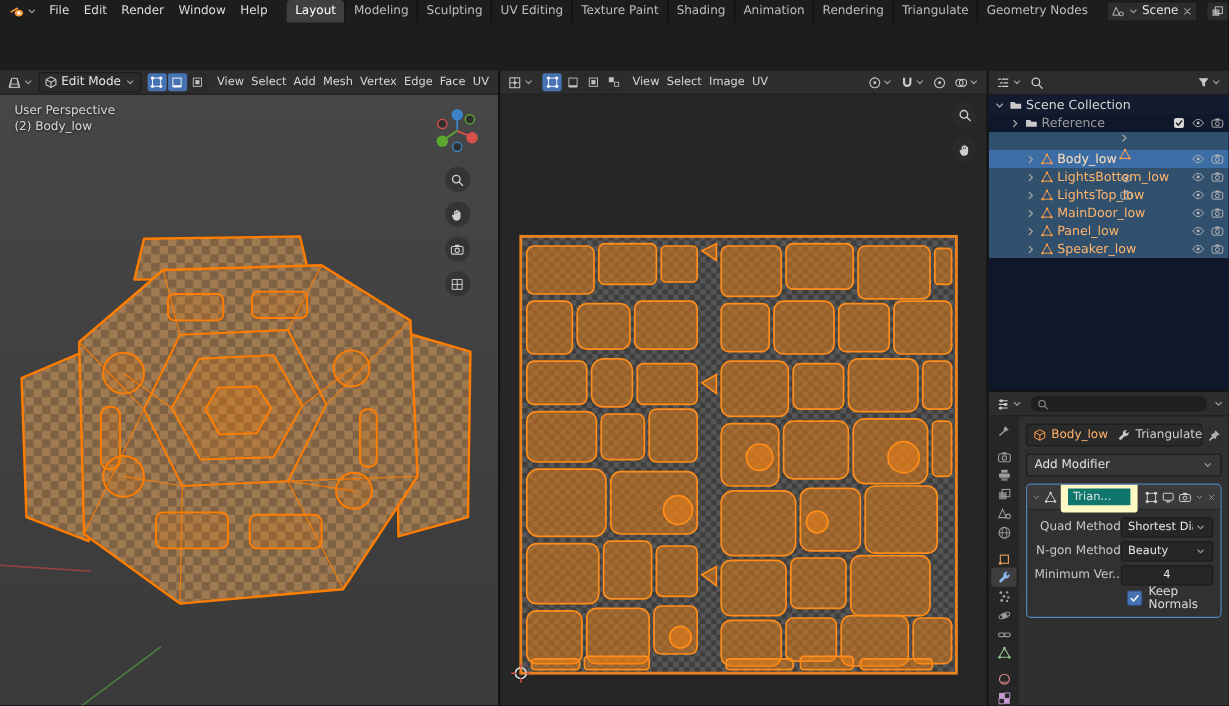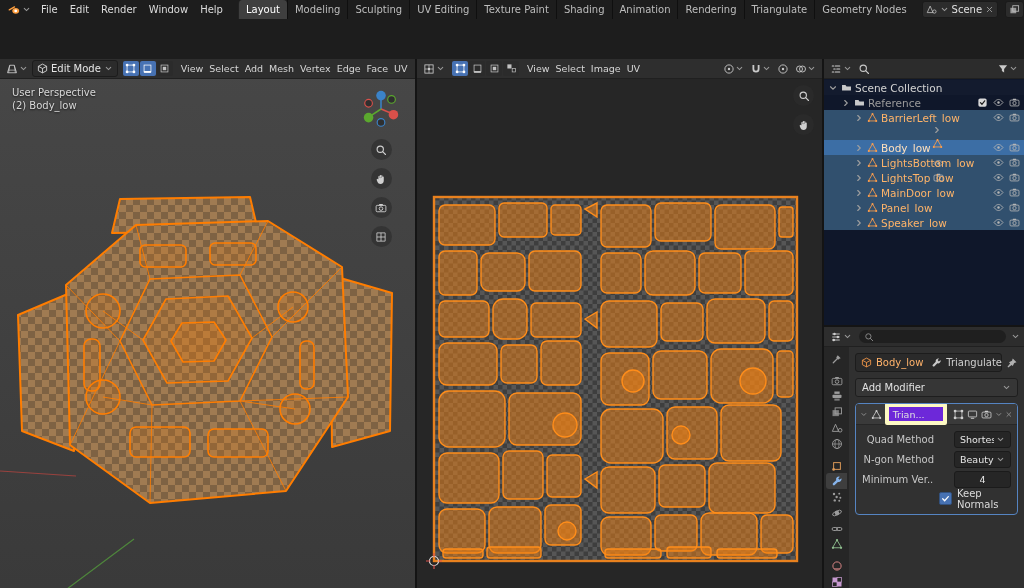--- a/index.html
+++ b/index.html
@@ -87,24 +87,24 @@
   .breadcrumb{display:flex;align-items:center;gap:4px;font-size:10px}
   .bc-box{flex:1;display:flex;align-items:center;gap:4px;background:#2a2a2a;border:1px solid #1c1c1c;border-radius:3px;height:17px;padding:0 5px;min-width:0}
   .bc-box .ic{width:11px;height:11px;color:#c9c9c9}
   .bc-box .obj{color:#ffb26a}
   .bc-sep{width:9px;height:9px;color:#8a8a8a}
   .pinic{width:12px;height:12px;color:#b0b0b0}
   .addmod{height:17px;background:#363636;border:1px solid #1e1e1e;border-radius:3px;display:flex;align-items:center;gap:4px;padding:0 6px;font-size:10px;color:#e2e2e2}
   .mod-panel{border:1px solid #5584c2;border-radius:4px;background:#313131;overflow:hidden}
   .mod-head{height:20px;background:#3a3a3a;display:flex;align-items:center;gap:3px;padding:0 4px;border-bottom:1px solid #272727}
   .mod-head .ic{width:11px;height:11px;color:#cfcfcf}
-  .mod-name{width:54px;height:14px;background:#6d28d9;border:4px solid #fef9c3;border-radius:2px;font-size:9.5px;display:flex;align-items:center;padding:0 4px;color:#e0e0e0;overflow:hidden;white-space:nowrap}
+  .mod-name{width:54px;height:14px;background:#0f766e;border:6px solid #fef9c3;border-radius:2px;font-size:9.5px;display:flex;align-items:center;padding:0 4px;color:#e0e0e0;overflow:hidden;white-space:nowrap}
   .mt{color:#8fb0d8}
   .mod-body{padding:6px 6px 8px;display:flex;flex-direction:column;gap:4px;font-size:10px}
-  .frow{display:flex;align-items:center;gap:20px;height:16px}
+  .frow{display:flex;align-items:center;gap:0;height:16px}
   .flabel{width:72px;text-align:right;color:#c6c6c6;white-space:nowrap;overflow:hidden;flex:none}
   .fctl{flex:1;height:15px;background:#262626;border:1px solid #1b1b1b;border-radius:3px;display:flex;align-items:center;gap:2px;padding:0 5px;color:#e6e6e6;min-width:0}
   .fctl .val{flex:1;overflow:hidden;white-space:nowrap;font-size:9.5px}
   .fctl.num .val{text-align:center}
   .chkrow{display:flex;align-items:center;gap:5px;padding-left:77px;height:15px}
   .chk{width:11px;height:11px;background:#4772b3;border:1px solid #32517e;border-radius:2px;display:flex;align-items:center;justify-content:center;flex:none}
   .chk svg{width:9px;height:9px;color:#fff}
   .chklbl{font-size:10px;color:#dcdcdc}
 </style>
 </head>
@@ -678,36 +678,20 @@
             <svg class="ic rt" data-name="checkbox-icon">
               <use href="#i-checkbox"></use>
             </svg>
             <svg class="ic rt" data-name="eye-icon">
               <use href="#i-eye"></use>
             </svg>
             <svg class="ic rt" data-name="camera-icon">
               <use href="#i-cam"></use>
             </svg>
           </div>
-          <div class="ol-row sel" data-name="outliner-row" style="padding-left: 30px;">
-            <svg class="ic disc" data-name="chevron-right-icon">
-              <use href="#i-chevr"></use>
-            </svg>
-            <svg class="ic obj-ic" data-name="mesh-icon">
-              <use href="#i-mesh"></use>
-            </svg>
-            <span class="lbl" data-name="outliner-item-label">BarrierLeft_low</span>
-            <span class="sp"></span>
-            <svg class="ic rt" data-name="eye-icon">
-              <use href="#i-eye"></use>
-            </svg>
-            <svg class="ic rt" data-name="camera-icon">
-              <use href="#i-cam"></use>
-            </svg>
-          </div>
           <div class="ol-row sel" data-name="outliner-row" style="padding-left: 30px; flex-direction: column;">
             <svg class="ic disc" data-name="chevron-right-icon">
               <use href="#i-chevr"></use>
             </svg>
             <svg class="ic obj-ic" data-name="mesh-icon">
               <use href="#i-mesh"></use>
             </svg>
             <span class="lbl" data-name="outliner-item-label">BarrierRight_low</span>
             <span class="sp"></span>
             <svg class="ic rt" data-name="eye-icon">

